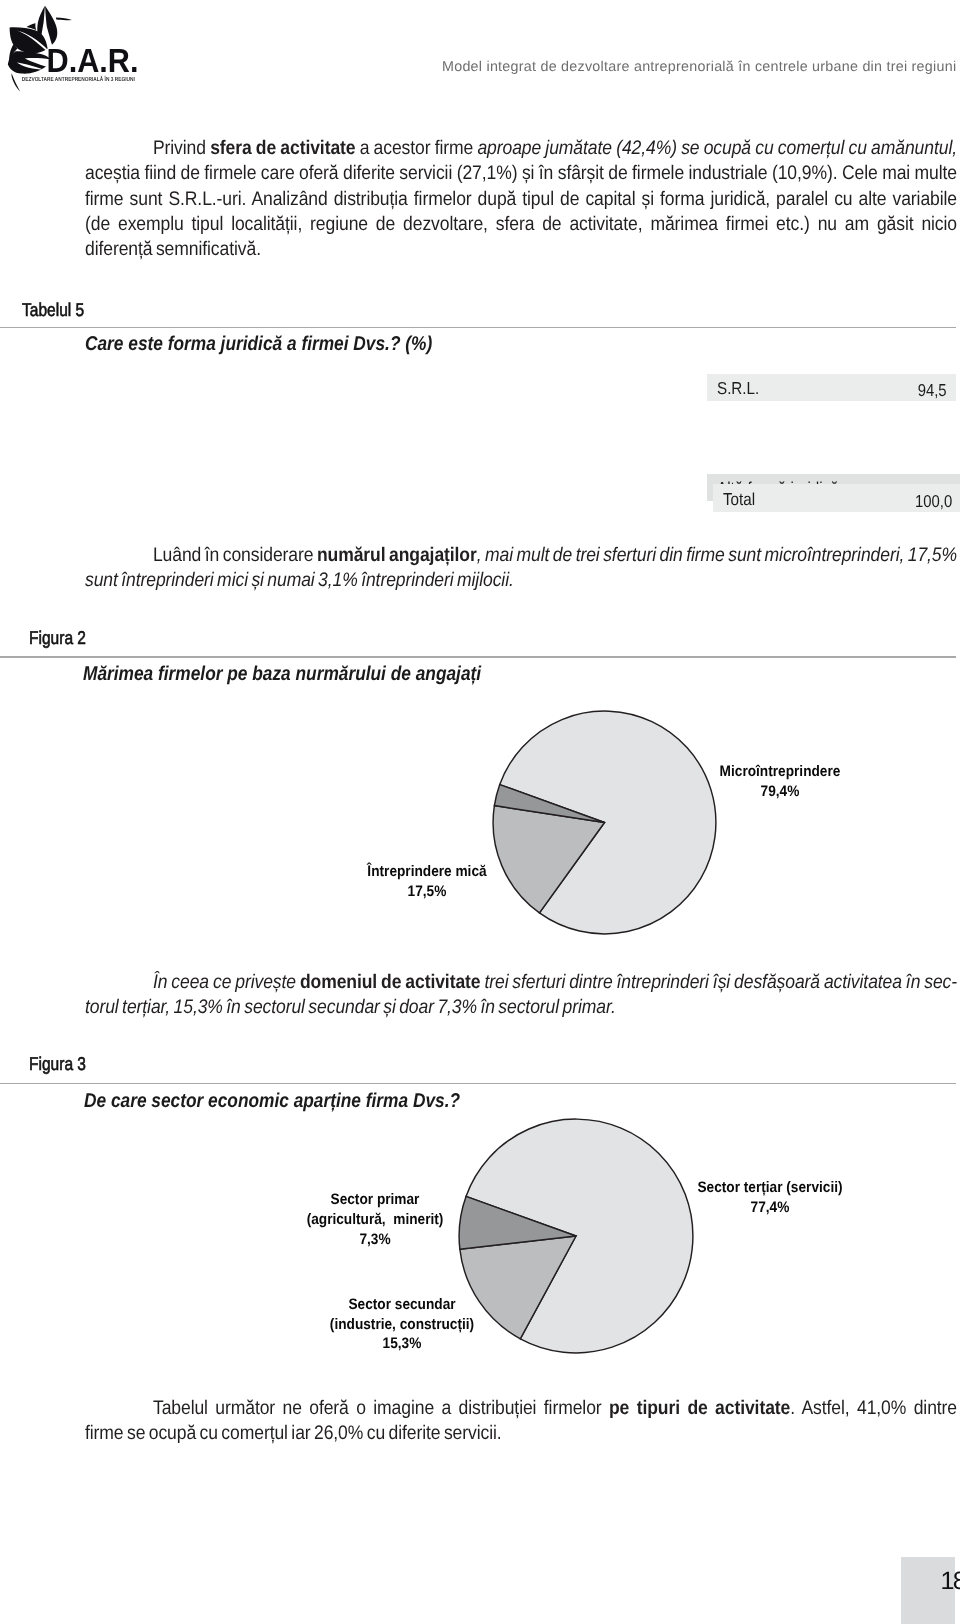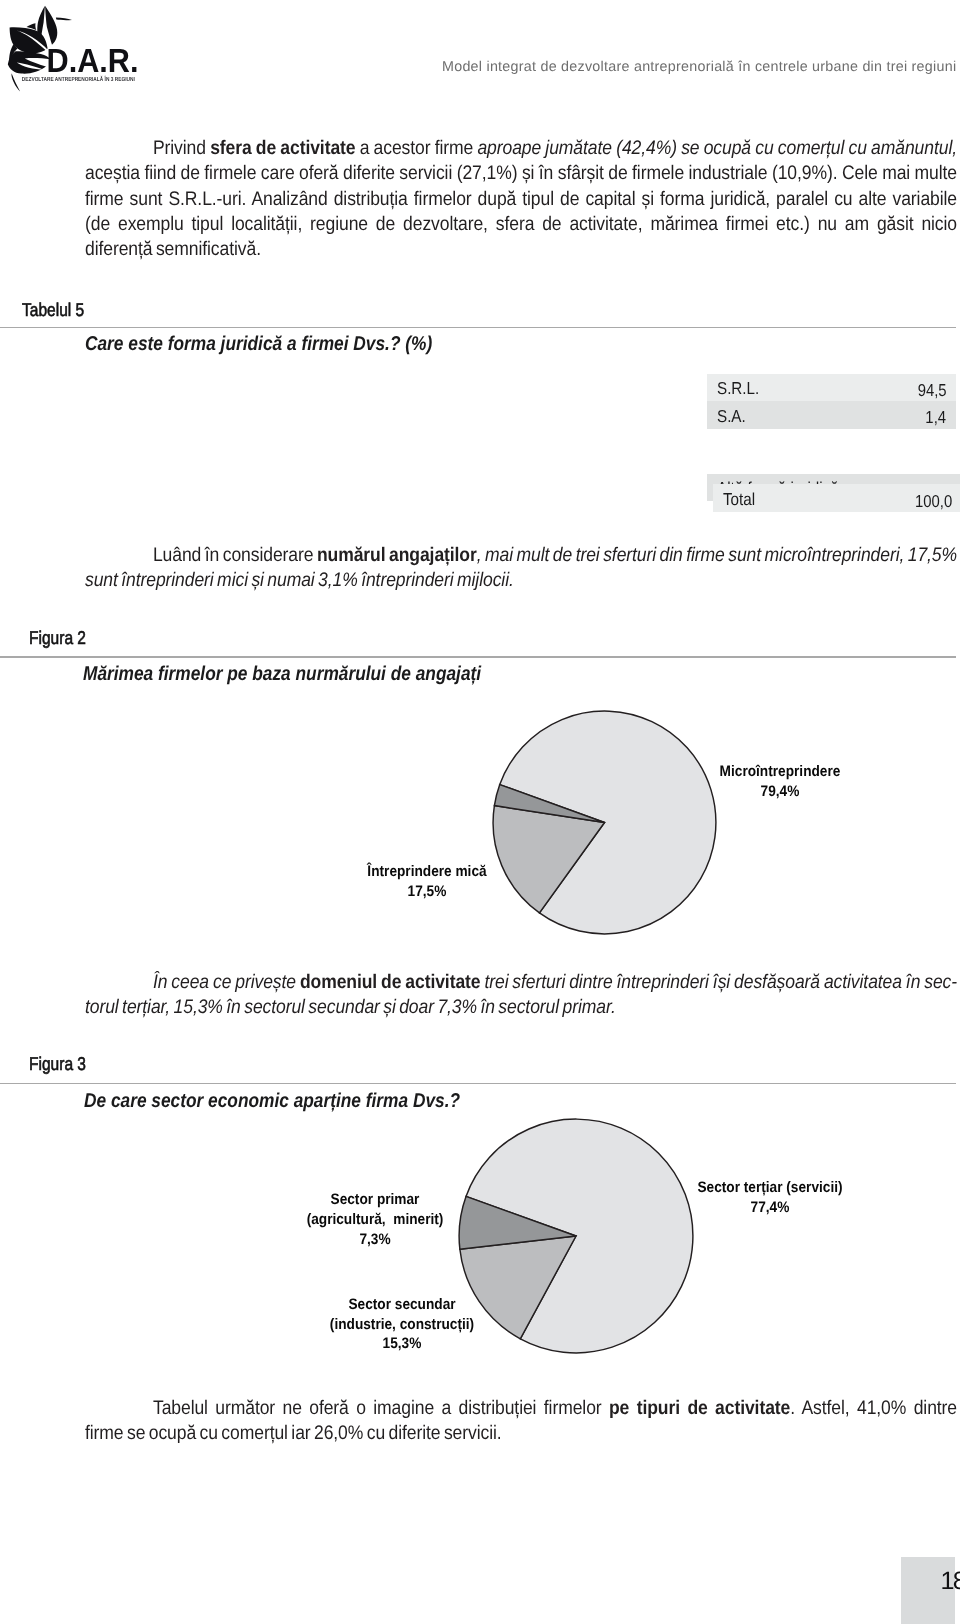--- a/index.html
+++ b/index.html
@@ -114,24 +114,20 @@
 
   <div class="cap-label" style="left:21.8px;top:300px;">Tabelul 5</div>
   <div class="rule" style="top:326.5px;width:956px;"></div>
   <div class="cap-title" style="left:85.4px;top:333.4px;">Care este forma juridică a firmei Dvs.? (%)</div>
 
   <div class="tbl" id="table5" style="left:707px;top:373.5px;width:249px;height:138.4px;">
       <div class="trow" style="top: 0px; height: 27.68px; background: rgb(235, 237, 237); text-align: right;">
         <div class="tname" style="top: 4.74px;">S.R.L.</div>
         <div class="tval" style="top: 6.3px;">94,5</div>
       </div>
-      <div class="trow" style="top: 27.68px; height: 27.68px; background: rgb(224, 226, 226);">
-        <div class="tname" style="top: 4.74px;">S.A.</div>
-        <div class="tval" style="top: 6.3px;">1,4</div>
-      </div>
       <div class="trow" style="top: 100px; height: 27.68px; background: rgb(224, 226, 226); padding-left: 40px;">
         <div class="tname" style="top: 4.74px;">Altă formă juridică</div>
         <div class="tval" style="top: 6.3px;">3,5</div>
       </div>
       <div class="trow" style="top: 110.72px; height: 27.68px; background: rgb(235, 237, 237); margin-left: 6px;">
         <div class="tname" style="top: 4.74px;">Total</div>
         <div class="tval" style="top: 6.3px;">100,0</div>
       </div>
     </div>
 

